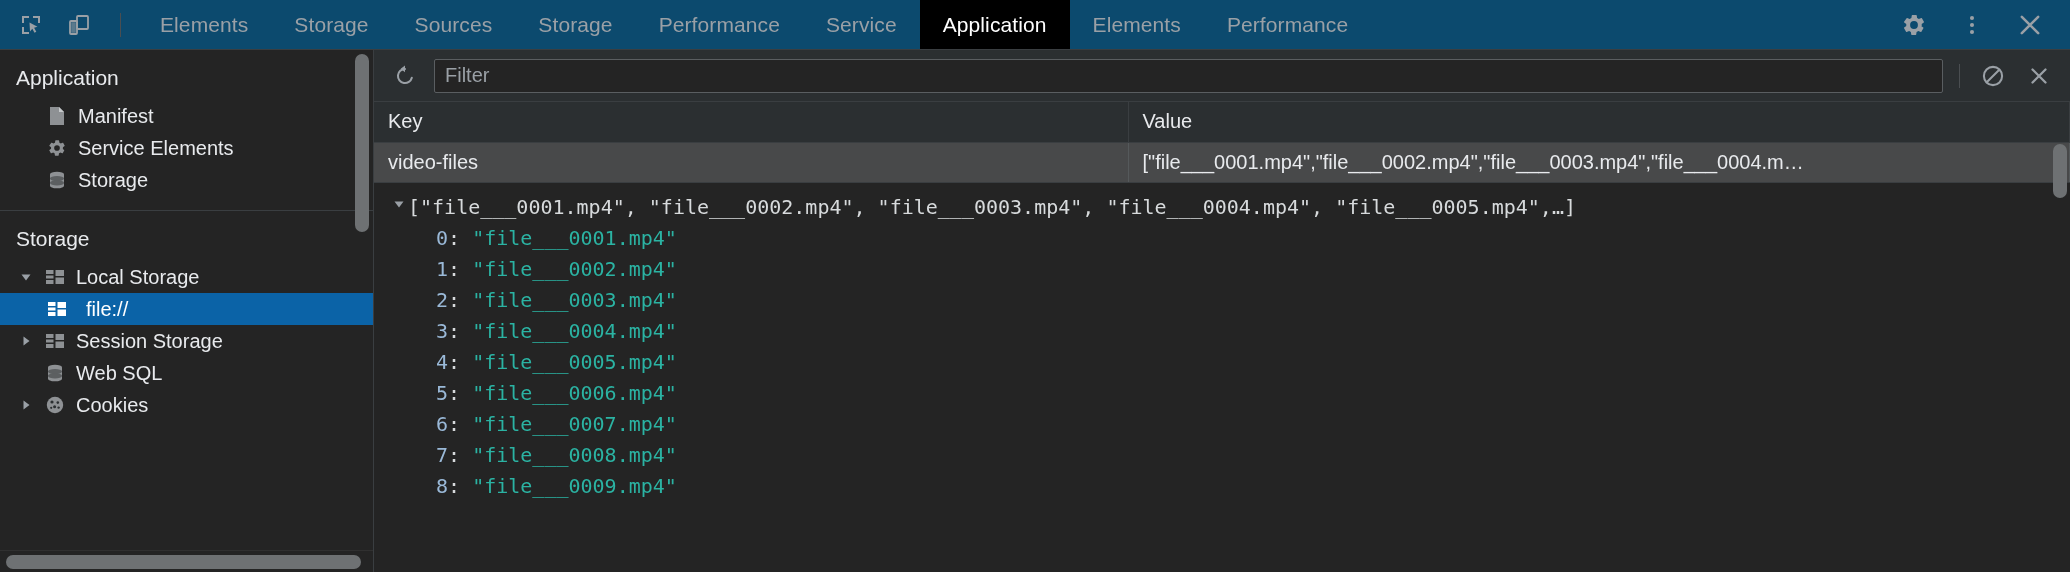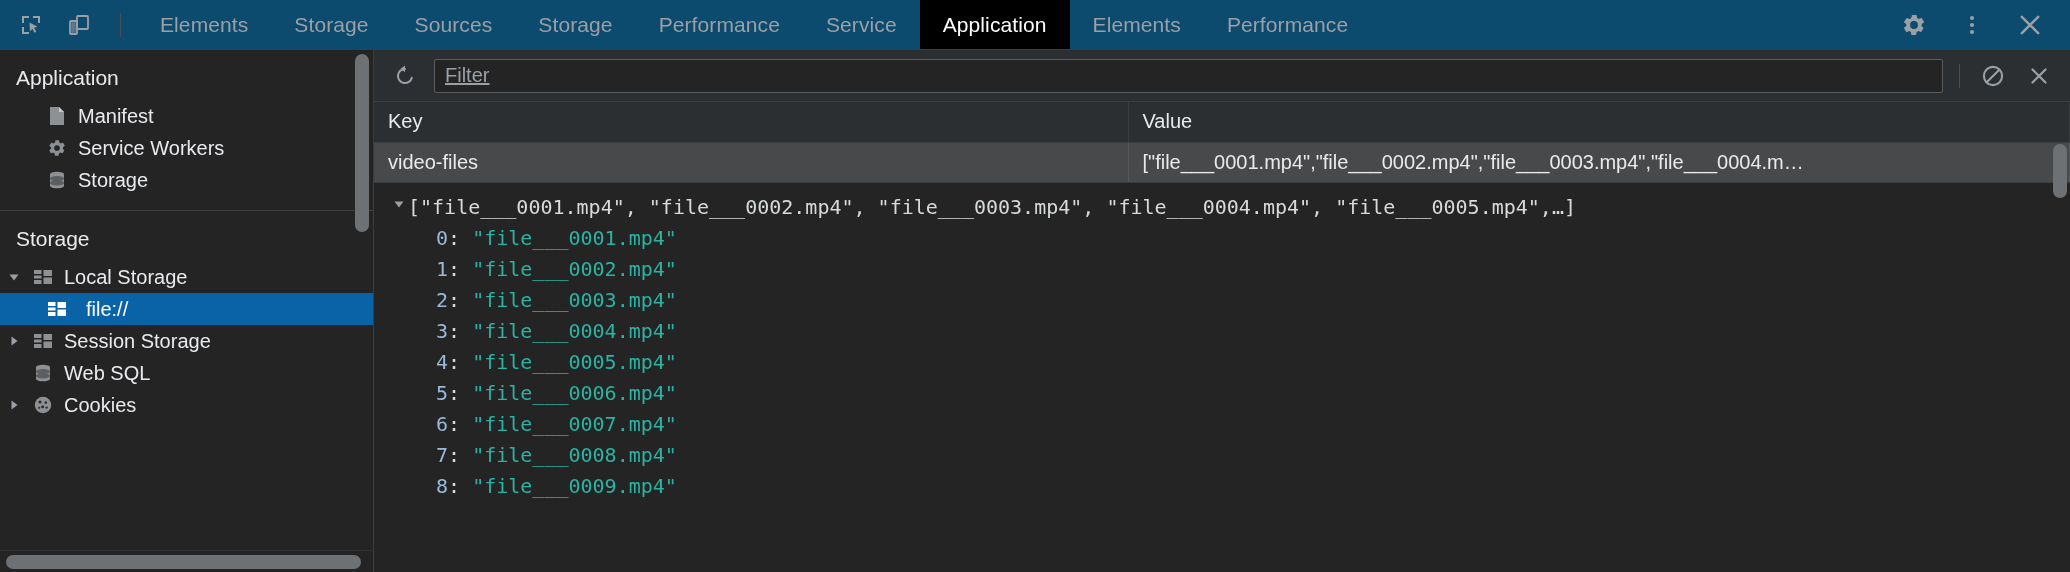--- a/index.html
+++ b/index.html
@@ -45,21 +45,21 @@
   .sb-scroll { flex: 1; overflow: hidden; position: relative; }
   .sb-section-title {
     color: #e8eaed; font-size: 21px; padding: 16px 0 10px 16px;
   }
   .sb-group { padding-bottom: 12px; }
   .sb-divider { height: 1px; background: #3a3e41; margin: 2px 0 0 0; }
   .sb-item {
     display: flex; align-items: center; height: 32px;
     color: #e8eaed; font-size: 20px; padding-left: 18px; gap: 10px;
   }
-  .sb-item.indent1 { padding-left: 6px; }
+  .sb-item.indent1 { padding-left: 6px; margin-left: 12px; }
   .sb-item.indent2 { padding-left: 46px; }
   .sb-item.selected { background: #0b63a7; color: #ffffff; gap: 18px; }
   .sb-item .twisty {
     width: 16px; height: 16px; display: inline-flex; align-items: center; justify-content: center;
     flex: 0 0 16px;
   }
   .sb-ico { width: 22px; height: 22px; display: inline-flex; align-items: center; justify-content: center; flex: 0 0 22px; }
   .sb-label { white-space: nowrap; }
 
   
@@ -81,21 +81,20 @@
     height: 52px; min-height: 52px; display: flex; align-items: center;
     background: #2b2f31; padding: 0 14px; gap: 12px;
     border-bottom: 1px solid #3a3e41;
   }
   .tool-btn { width: 34px; height: 34px; display: flex; align-items: center; justify-content: center; border-radius: 3px; }
   .filter-input {
     flex: 1; height: 34px; background: #242424; border: 1px solid #5a5e61;
     color: #9aa0a6; font-size: 20px; padding: 0 10px; outline: none;
     font-family: "Liberation Sans", sans-serif; border-radius: 2px;
     min-width: 0;
-    text-decoration: underline;
   }
   .filter-input::placeholder { color: #9aa0a6; }
   .tool-sep { width: 1px; height: 24px; background: #4a4e51; margin: 0 4px; }
 
   
   .tablewrap { position: relative; background: #fde047; }
   table.kv { width: 100%; border-collapse: collapse; table-layout: fixed; }
   table.kv th {
     text-align: left; font-weight: normal; color: #e8eaed; font-size: 20px;
     background: #2b2f31; height: 40px; padding: 0 14px;
@@ -221,21 +220,21 @@
             </span>
             <span class="sb-label">Manifest</span>
           </div>
 
           <div class="sb-item indent2">
             <span class="sb-ico">
               <svg width="20" height="20" viewBox="0 0 24 24">
                 <path fill="#8e9194" d="M19.1 12.9c.04-.3.06-.6.06-.9s-.02-.6-.07-.9l1.96-1.5a.46.46 0 0 0 .11-.59l-1.85-3.2a.46.46 0 0 0-.56-.2l-2.3.93a6.9 6.9 0 0 0-1.56-.9l-.35-2.45a.45.45 0 0 0-.45-.39h-3.7a.45.45 0 0 0-.45.39l-.35 2.45c-.57.23-1.1.54-1.57.9l-2.3-.93a.45.45 0 0 0-.55.2L2.83 9.01c-.12.2-.07.46.11.59l1.96 1.5c-.05.3-.08.61-.08.9s.02.6.07.9l-1.95 1.5c-.19.14-.24.4-.12.6l1.85 3.2c.11.2.35.27.56.2l2.3-.94c.48.37 1 .67 1.57.91l.35 2.45c.03.22.22.39.44.39h3.7c.23 0 .42-.17.45-.39l.35-2.45a6.9 6.9 0 0 0 1.56-.9l2.3.92c.21.08.45 0 .56-.2l1.85-3.2a.46.46 0 0 0-.11-.58l-1.95-1.5zM12 15.4a3.4 3.4 0 1 1 0-6.8 3.4 3.4 0 0 1 0 6.8z"></path>
               </svg>
             </span>
-            <span class="sb-label">Service Workers</span>
+            <span class="sb-label">Service Elements</span>
           </div>
 
           <div class="sb-item indent2">
             <span class="sb-ico">
               <svg width="20" height="20" viewBox="0 0 20 20">
                 <ellipse cx="10" cy="4.3" rx="7" ry="2.6" fill="#8e9194"></ellipse>
                 <path d="M3 4.3v3.4c0 1.4 3.1 2.6 7 2.6s7-1.2 7-2.6V4.3z" fill="#8e9194"></path>
                 <path d="M3 8.6v3.4c0 1.4 3.1 2.6 7 2.6s7-1.2 7-2.6V8.6z" fill="#8e9194"></path>
                 <path d="M3 12.9v2.8c0 1.4 3.1 2.6 7 2.6s7-1.2 7-2.6v-2.8z" fill="#8e9194"></path>
                 <ellipse cx="10" cy="8.6" rx="7" ry="2.6" fill="#5c5f61"></ellipse>

